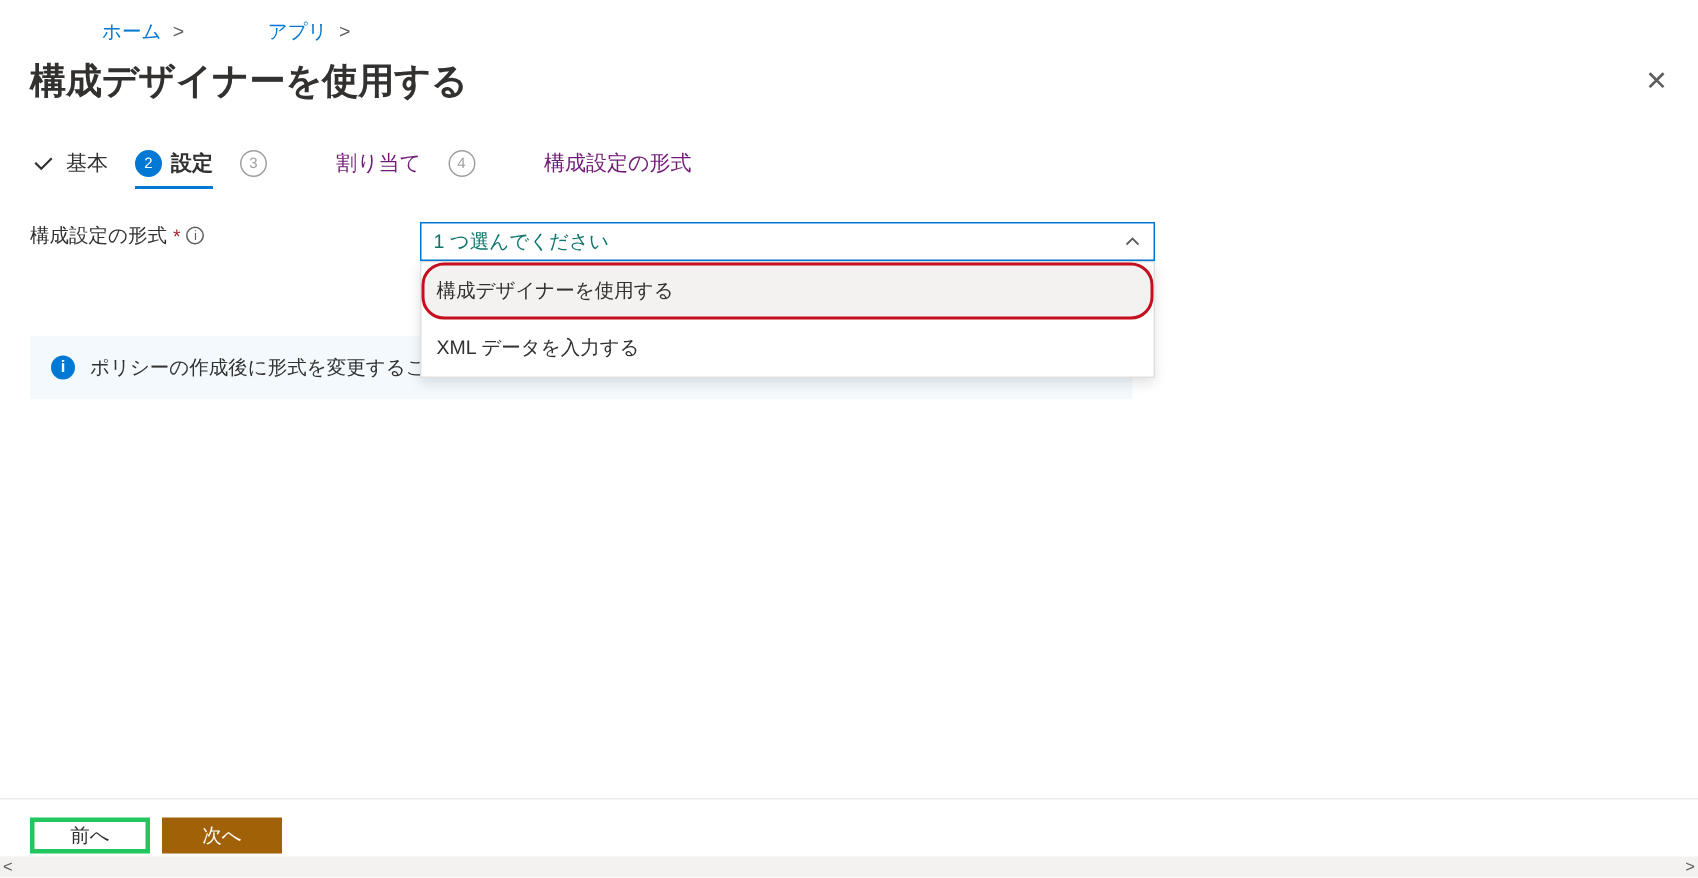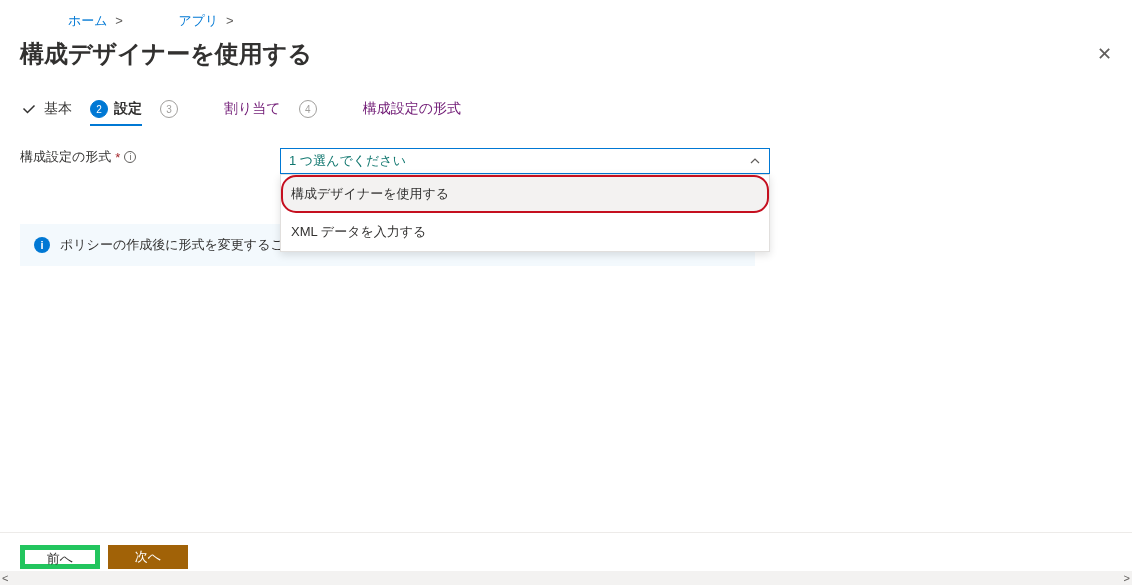--- a/index.html
+++ b/index.html
@@ -30,21 +30,21 @@
     .dropdown { width: 100%; height: 26px; border: 1px solid #0078d4; background: #fff; display: flex; align-items: center; justify-content: space-between; padding: 0 8px; cursor: pointer; }
     .dropdown .ph { color: #0f766e; }
     .chev { width: 12px; height: 12px; }
     .dd-list { position: absolute; top: 26px; left: 0; width: 100%; background: #fff; border: 1px solid #e1dfdd; box-shadow: 0 3px 8px rgba(0,0,0,0.12); z-index: 10; }
     .dd-item { padding: 10px 10px; font-size: 13px; cursor: pointer; border-radius: 15px; }
     .dd-item.highlight { background: #f3f2f1; border: 2px solid #c50f1f; padding: 8px 8px; }
     .info-banner { margin-top: 50px; background: #f3f9fd; padding: 12px 14px; display: flex; align-items: center; gap: 10px; font-size: 13px; color: #323130; width: 735px; }
     .info-banner .iicon { width: 16px; height: 16px; background: #0078d4; color: #fff; border-radius: 50%; font-size: 11px; font-weight: 600; display: flex; align-items: center; justify-content: center; }
     .footer { position: absolute; bottom: 16px; left: 0; width: 100%; border-top: 1px solid #edebe9; padding: 12px 20px 0 20px; display: flex; gap: 8px; }
     .btn { height: 24px; min-width: 80px; font-size: 13px; border: none; cursor: pointer; padding: 0 14px; }
-    .btn-sec { background: #fff; border: 5px solid #22c55e; color: #323130; }
+    .btn-sec { background: #fff; border: 3px solid #22c55e; color: #323130; }
     .btn-pri { background: #a16207; color: #fff; }
     .hscroll { position: absolute; bottom: 0; left: 0; width: 100%; height: 14px; background: #f3f2f1; display: flex; align-items: center; justify-content: space-between; color: #605e5c; font-size: 11px; padding: 0 2px; }
   </style>
 </head>
 <body>
 
 <div class="page">
   <div class="breadcrumb">
     <a href="#">ホーム</a>
     <span class="sep">&gt;</span>

